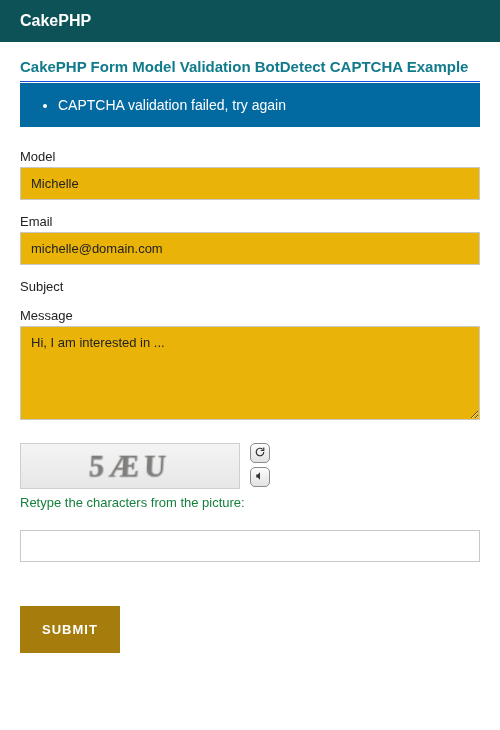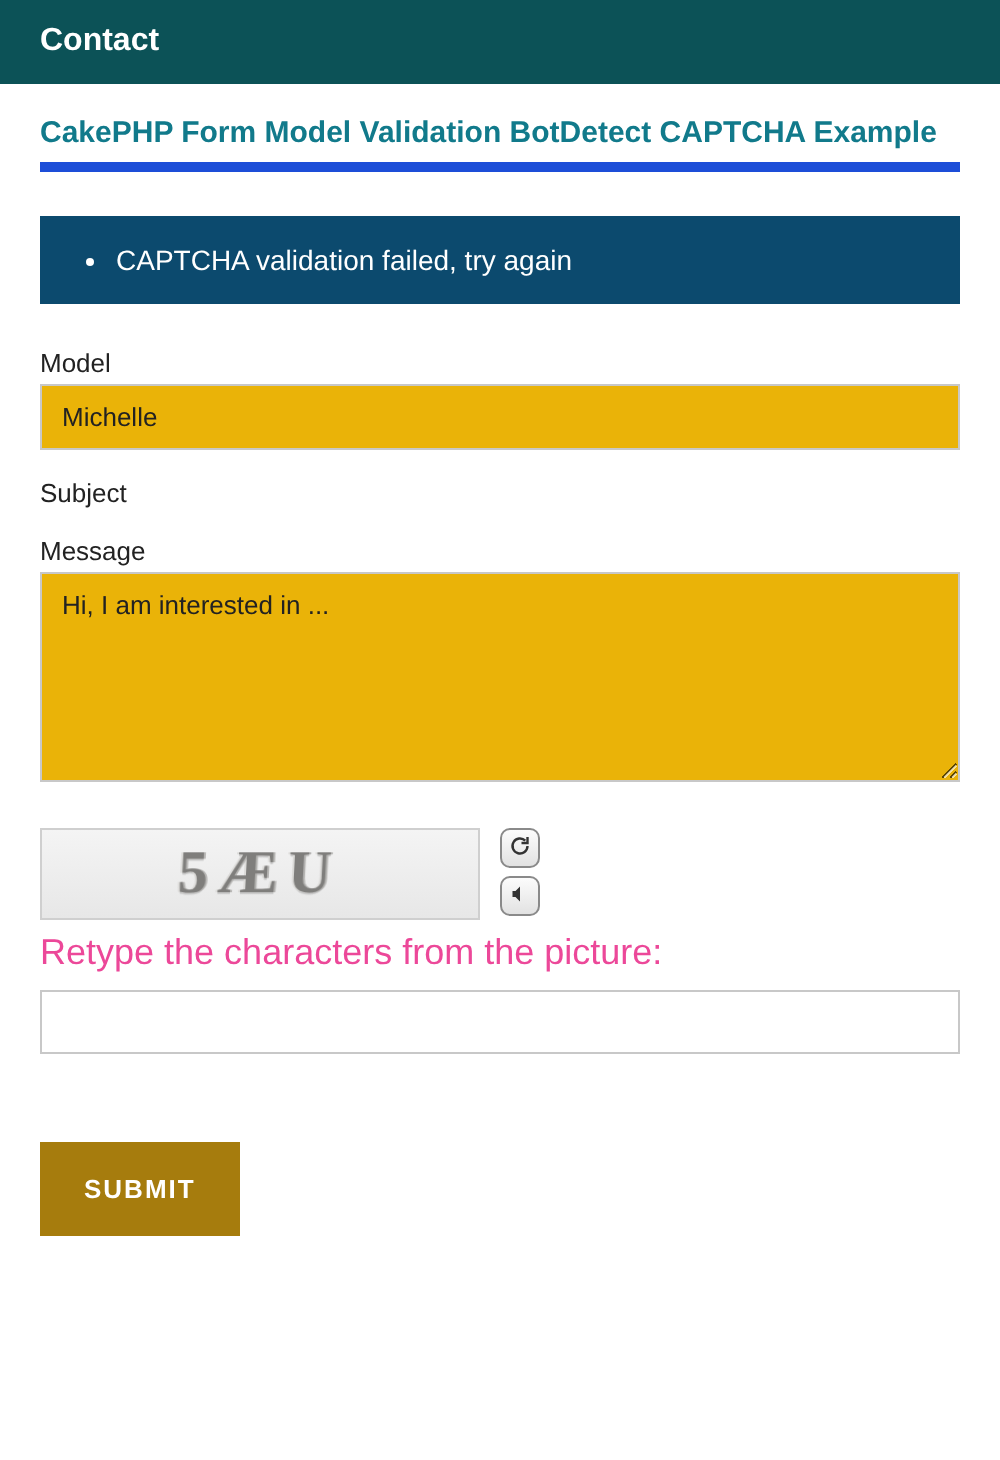--- a/index.html
+++ b/index.html
@@ -22,25 +22,25 @@
       font-weight: bold;
     }
     .container {
       padding: 16px 20px 20px 20px;
     }
     .page-title {
       color: #117a8b;
       font-size: 15px;
       font-weight: bold;
       padding-bottom: 6px;
-      border-bottom: 5px solid #1d4ed8;
-      margin-bottom: 22px;
+      border-bottom: 1px solid #1d4ed8;
+      margin-bottom: 1px;
     }
     .error-box {
-      background: #0c4a6e;
+      background: #0369a1;
       color: #fff;
       padding: 14px 18px 14px 20px;
       margin-bottom: 22px;
     }
     .error-box ul {
       list-style: disc;
       padding-left: 18px;
     }
     .error-box li {
       font-size: 14px;
@@ -57,21 +57,21 @@
     .text-input, .textarea-input {
       width: 100%;
       border: 1px solid #c8c8c8;
       padding: 8px 10px;
       font-size: 13px;
       font-family: inherit;
       color: #222;
       background: #eab308;
     }
     .textarea-input {
-      height: 105px;
+      height: 94px;
       resize: both;
     }
     .captcha-row {
       display: flex;
       align-items: flex-start;
       gap: 10px;
       margin-top: 20px;
       margin-bottom: 6px;
     }
     .captcha-image {
@@ -110,23 +110,23 @@
       justify-content: center;
       font-size: 12px;
       color: #333;
       cursor: pointer;
     }
     .captcha-btn svg {
       width: 12px;
       height: 12px;
     }
     .captcha-label {
-      font-size: 18px;
-      color: #ec4899;
-      margin-bottom: 8px;
+      font-size: 13px;
+      color: #15803d;
+      margin-bottom: 20px;
       display: block;
     }
     .captcha-input {
       width: 100%;
       border: 1px solid #c8c8c8;
       padding: 8px 10px;
       font-size: 13px;
       height: 32px;
       background: #fff;
     }
@@ -139,38 +139,42 @@
       font-size: 13px;
       font-weight: bold;
       letter-spacing: 1px;
       cursor: pointer;
     }
   </style>
 </head>
 <body>
 
 <div class="header">
-  <span>Contact</span>
+  <span>CakePHP</span>
 </div>
 
 <div class="container">
 
   <div class="page-title">CakePHP Form Model Validation BotDetect CAPTCHA Example</div>
 
   <div class="error-box">
     <ul>
       <li>CAPTCHA validation failed, try again</li>
     </ul>
   </div>
 
   <div class="field-group">
     <label class="field-label">Model</label>
     <input type="text" class="text-input" value="Michelle" style="">
   </div>
 
+  <div class="field-group">
+    <label class="field-label">Email</label>
+    <input type="text" class="text-input" value="michelle@domain.com" style="">
+  </div>
 
   <div class="field-group">
     <label class="field-label">Subject</label>
   </div>
 
   <div class="field-group">
     <label class="field-label">Message</label>
     <textarea class="textarea-input" style="">Hi, I am interested in ...</textarea>
   </div>
 

